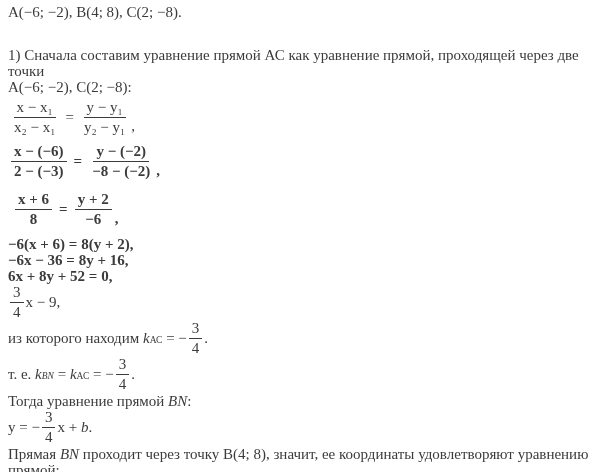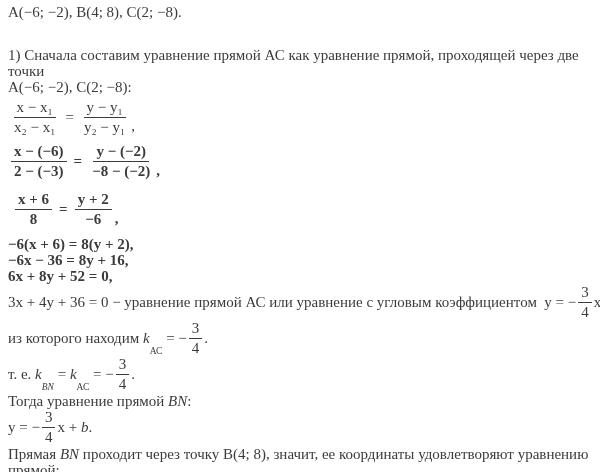--- a/index.html
+++ b/index.html
@@ -48,21 +48,21 @@
     line-height: 15px;
   }
   .inline-eq .frac { margin: 0 2px; }
   .m1 { margin: 1px 0; }
   .it { font-style: italic; }
   sub.vsub {
     font-size: 9.5px;
     font-style: normal;
     vertical-align: baseline;
     position: relative;
-    top: 13px;
+    top: 2px;
     letter-spacing: 0;
   }
   sub.vsub.it { font-style: italic; }
   .tight { line-height: 16px; font-weight: bold; }
 </style>
 </head>
 <body>
 
 <div class="doc">
 
@@ -108,21 +108,20 @@
       <span class="den">−6</span>
     </span>
     <span class="eqtail">,</span>
   </div>
 
   <p class="line tight">−6(x + 6) = 8(y + 2),</p>
   <p class="line tight">−6x − 36 = 8y + 16,</p>
   <p class="line tight">6x + 8y + 52 = 0,</p>
 
   <div class="inline-eq m1">
-    <span>3x + 4y + 36 = 0 − уравнение прямой АС или уравнение с угловым коэффициентом  y = −</span>
     <span class="frac">
       <span class="num">3</span>
       <span class="den">4</span>
     </span>
     <span>x − 9,</span>
   </div>
 
   <div class="inline-eq m1">
     <span>из которого находим </span>
     <span class="it">k</span><sub class="vsub">АС</sub>

